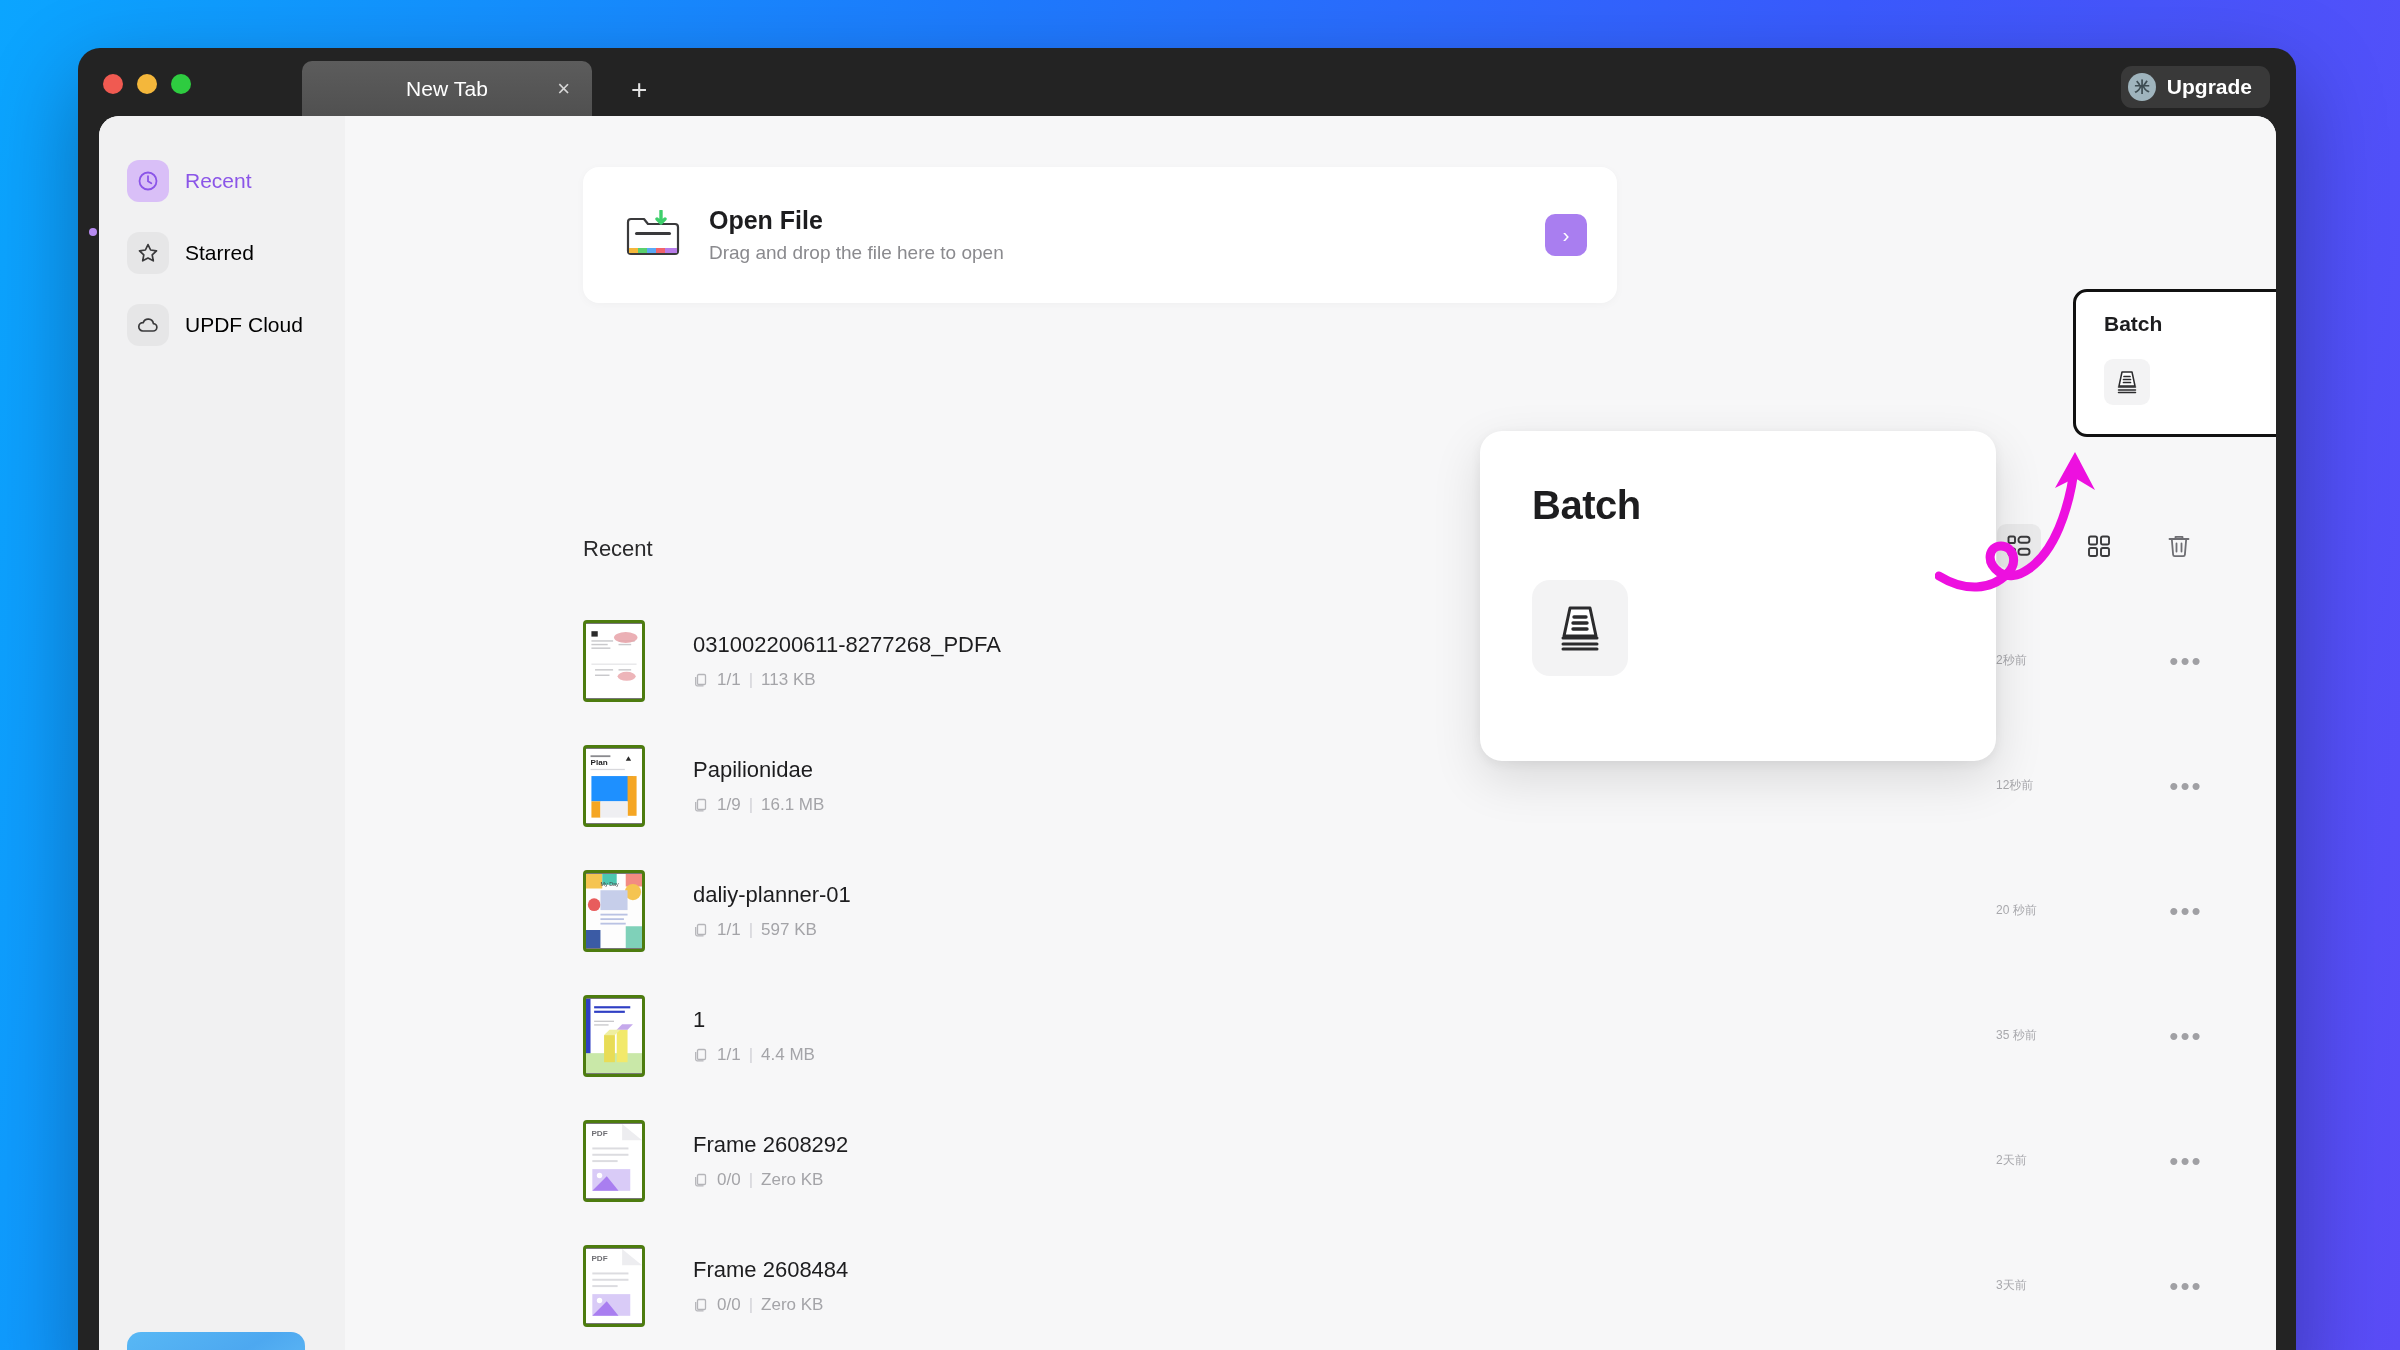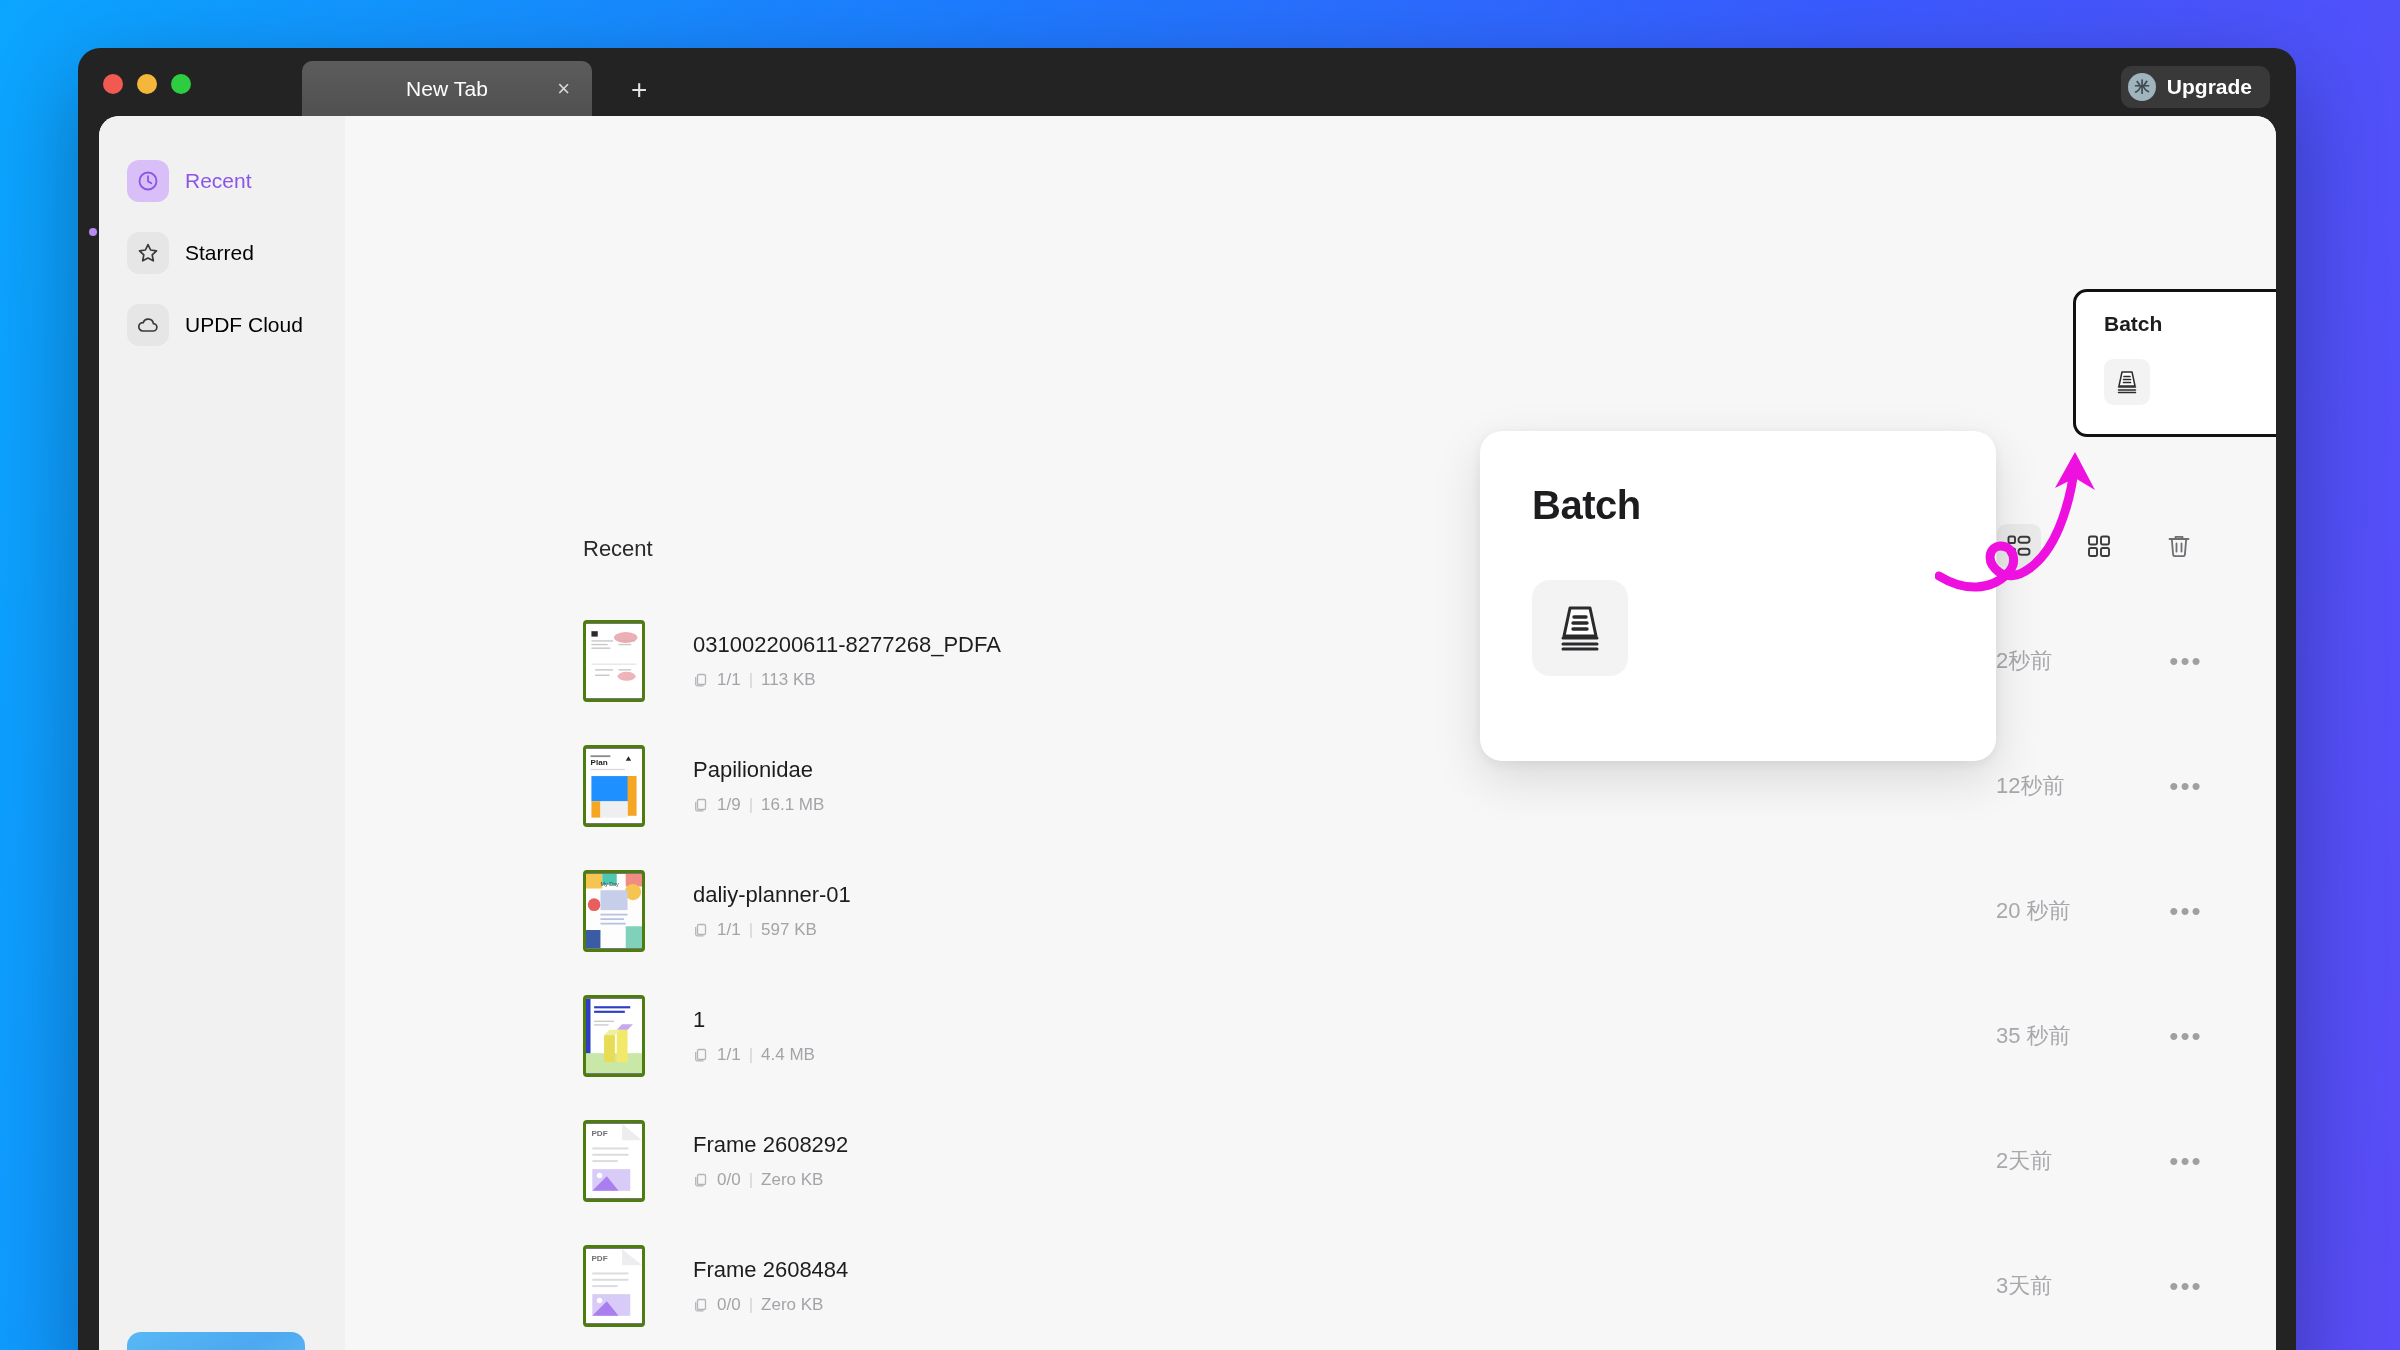--- a/index.html
+++ b/index.html
@@ -259,21 +259,21 @@
     overflow: hidden;
     flex-shrink: 0;
     border: 3px solid #4d7c0f;
     position: relative;
   }
   .thumb svg { display: block; width: 100%; height: 100%; }
   .file-info { margin-left: 48px; flex: 1; }
   .file-name { font-size: 22px; color: #1D1D1F; margin-bottom: 12px; }
   .file-meta { display: flex; align-items: center; gap: 8px; font-size: 17px; color: #A4A4A8; }
   .file-meta .sep { color: #D2D2D6; }
-  .file-time { font-size: 22px; color: #A8A8AC; width: 160px; flex-shrink: 0; }
+  .file-time { font-size: 12px; color: #A8A8AC; width: 160px; flex-shrink: 0; }
   .row-more { width: 60px; text-align: center; color: #A0A0A4; font-size: 26px; letter-spacing: 2px; line-height: 10px; cursor: pointer; flex-shrink: 0; }
 
   
   .batch-popup {
     position: absolute;
     left: 1135px;
     top: 315px;
     width: 516px;
     height: 330px;
     background: #FFFFFF;
@@ -384,20 +384,39 @@
           </svg>
         </span>
         <span class="side-label">UPDF Cloud</span>
       </div>
 
       <div class="promo-card"></div>
     </div>
 
     <div class="main">
 
+      <div class="openfile-card">
+        <span class="folder-icon">
+          <svg width="56" height="50" viewBox="0 0 56 50" fill="none">
+            <path d="M3 12a3 3 0 0 1 3-3h13l4 5h27a3 3 0 0 1 3 3v24a3 3 0 0 1-3 3H6a3 3 0 0 1-3-3z" fill="#FFFFFF" stroke="#3A3A3C" stroke-width="2.2" stroke-linejoin="round"></path>
+            <rect x="10" y="22" width="36" height="3" rx="1.5" fill="#3A3A3C"></rect>
+            <rect x="4" y="38" width="9" height="5" fill="#F4B73B"></rect>
+            <rect x="13" y="38" width="9" height="5" fill="#5BD06E"></rect>
+            <rect x="22" y="38" width="9" height="5" fill="#5AA8F5"></rect>
+            <rect x="31" y="38" width="9" height="5" fill="#F2636B"></rect>
+            <rect x="40" y="38" width="12" height="5" fill="#B77BE8"></rect>
+            <path d="M36 1v12M36 13l-4-4M36 13l4-4" stroke="#3ECF6B" stroke-width="3.4" stroke-linecap="round" stroke-linejoin="round"></path>
+          </svg>
+        </span>
+        <span class="openfile-text">
+          <span class="openfile-title" style="display:block">Open File</span>
+          <span class="openfile-sub" style="display:block">Drag and drop the file here to open</span>
+        </span>
+        <span class="openfile-arrow">›</span>
+      </div>
 
       <div class="recent-header">Recent</div>
 
       <div class="view-toolbar">
         <span class="tool-btn active">
           <svg width="26" height="26" viewBox="0 0 26 26" fill="none" stroke="#3A3A3C" stroke-width="1.9">
             <rect x="2.5" y="3.5" width="6.5" height="6.5" rx="1.6"></rect>
             <rect x="12.5" y="3.8" width="11" height="6" rx="2.8"></rect>
             <rect x="2.5" y="15.5" width="6.5" height="6.5" rx="1.6"></rect>
             <rect x="12.5" y="15.8" width="11" height="6" rx="2.8"></rect>

